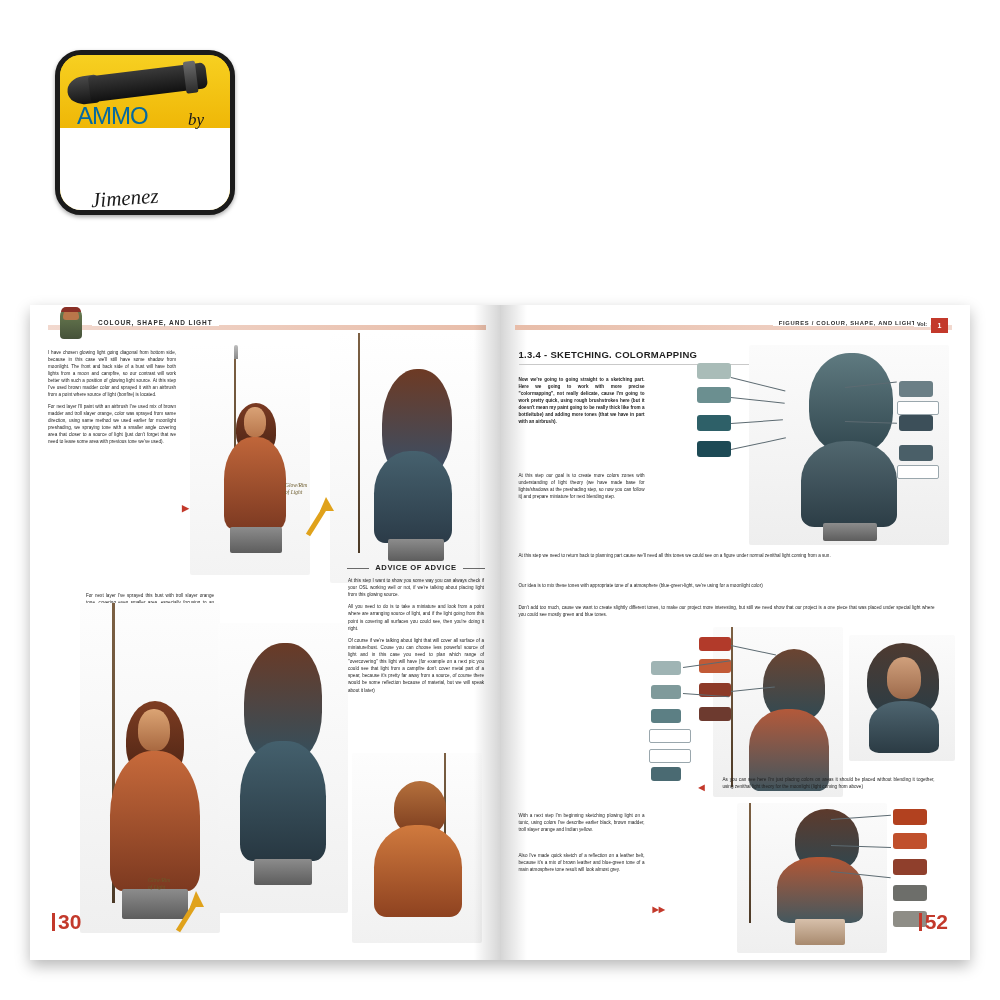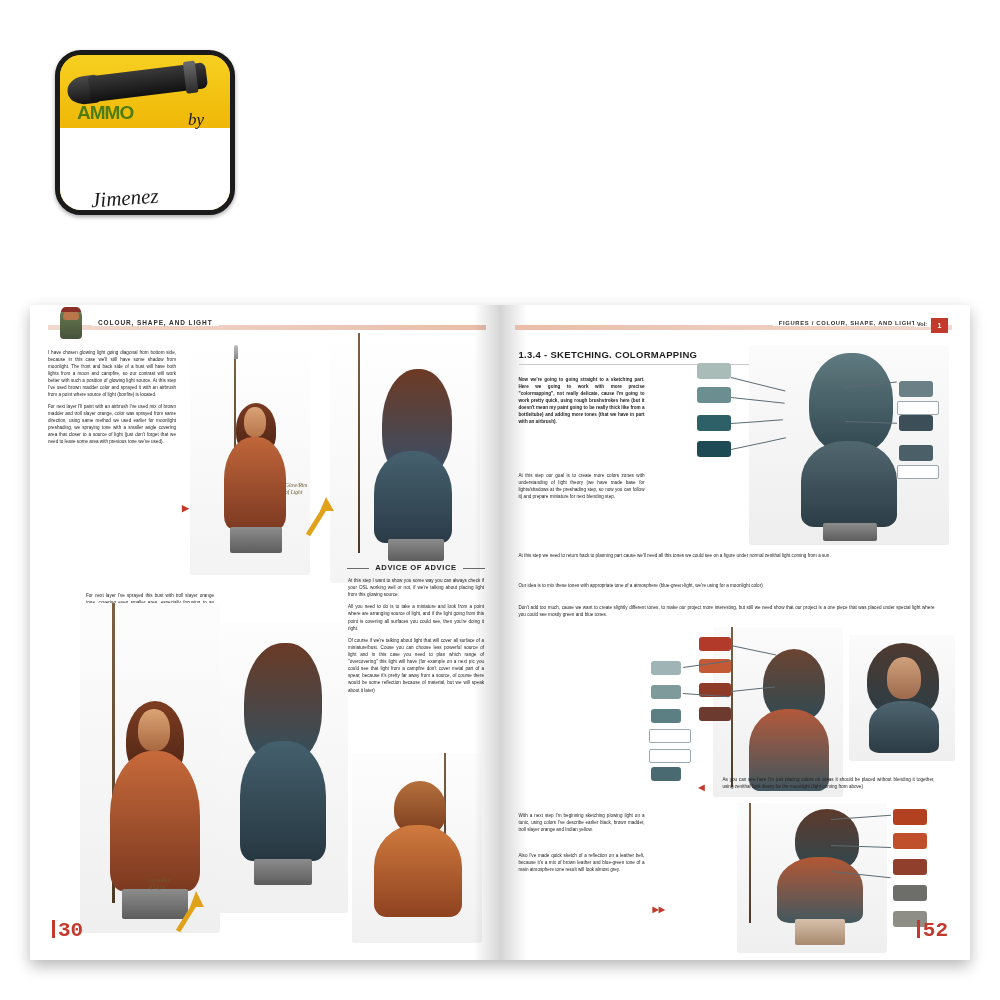--- a/index.html
+++ b/index.html
@@ -39,21 +39,21 @@
     background:linear-gradient(#4a4a4a,#141414);
     border-radius:50% 18% 18% 50%/50% 40% 60% 50%;
   }
   .shell .band{
     position:absolute;left:118px;top:1px;width:12px;height:32px;
     background:linear-gradient(#6d6d6d,#2a2a2a);border-radius:2px;
   }
   .ammo-text{
     position:absolute;left:22px;top:52px;z-index:4;
     font-family:"Liberation Sans", sans-serif;
-    font-weight:bold;font-size:19px;letter-spacing:-1px;color:#4d7c0f;
+    font-weight:normal;font-size:24px;letter-spacing:-1px;color:#0369a1;
   }
   .by-text{
     position:absolute;left:133px;top:60px;z-index:4;
     font-family:"Liberation Serif", serif;font-style:italic;
     font-size:17px;color:#1a1a1a;
   }
   .mig-text{
     position:absolute;left:16px;top:70px;z-index:4;
     font-family:"Liberation Sans", sans-serif;font-weight:bold;
     font-size:68px;line-height:68px;letter-spacing:-3px;color:#111;
@@ -117,22 +117,22 @@
   .badge-fig:before{
     content:"";position:absolute;left:3px;top:2px;width:16px;height:11px;
     background:#b9764a;border-radius:7px 7px 3px 3px;
   }
   .badge-fig:after{
     content:"";position:absolute;left:1px;top:0;width:20px;height:5px;
     background:#8a2f26;border-radius:6px 6px 0 0;
   }
   
   .pageno{
-    position:absolute;bottom:18px;font-size:21px;font-weight:bold;color:#c3392b;
-    font-family:Liberation Mono, monospace;
+    position:absolute;bottom:26px;font-size:21px;font-weight:bold;color:#c3392b;
+    font-family:Liberation Sans, sans-serif;
   }
   .pageno.left{left:22px;}
   .pageno.right{right:22px;}
   .pageno .bar{display:inline-block;width:3px;height:18px;background:#c3392b;
     vertical-align:-2px;margin-right:3px;}
   
   .col{position:absolute;font-size:4.6px;line-height:1.52;color:#222;text-align:justify;}
   .col.bold{font-weight:bold;}
   .p{margin:0 0 5px 0;}
   

